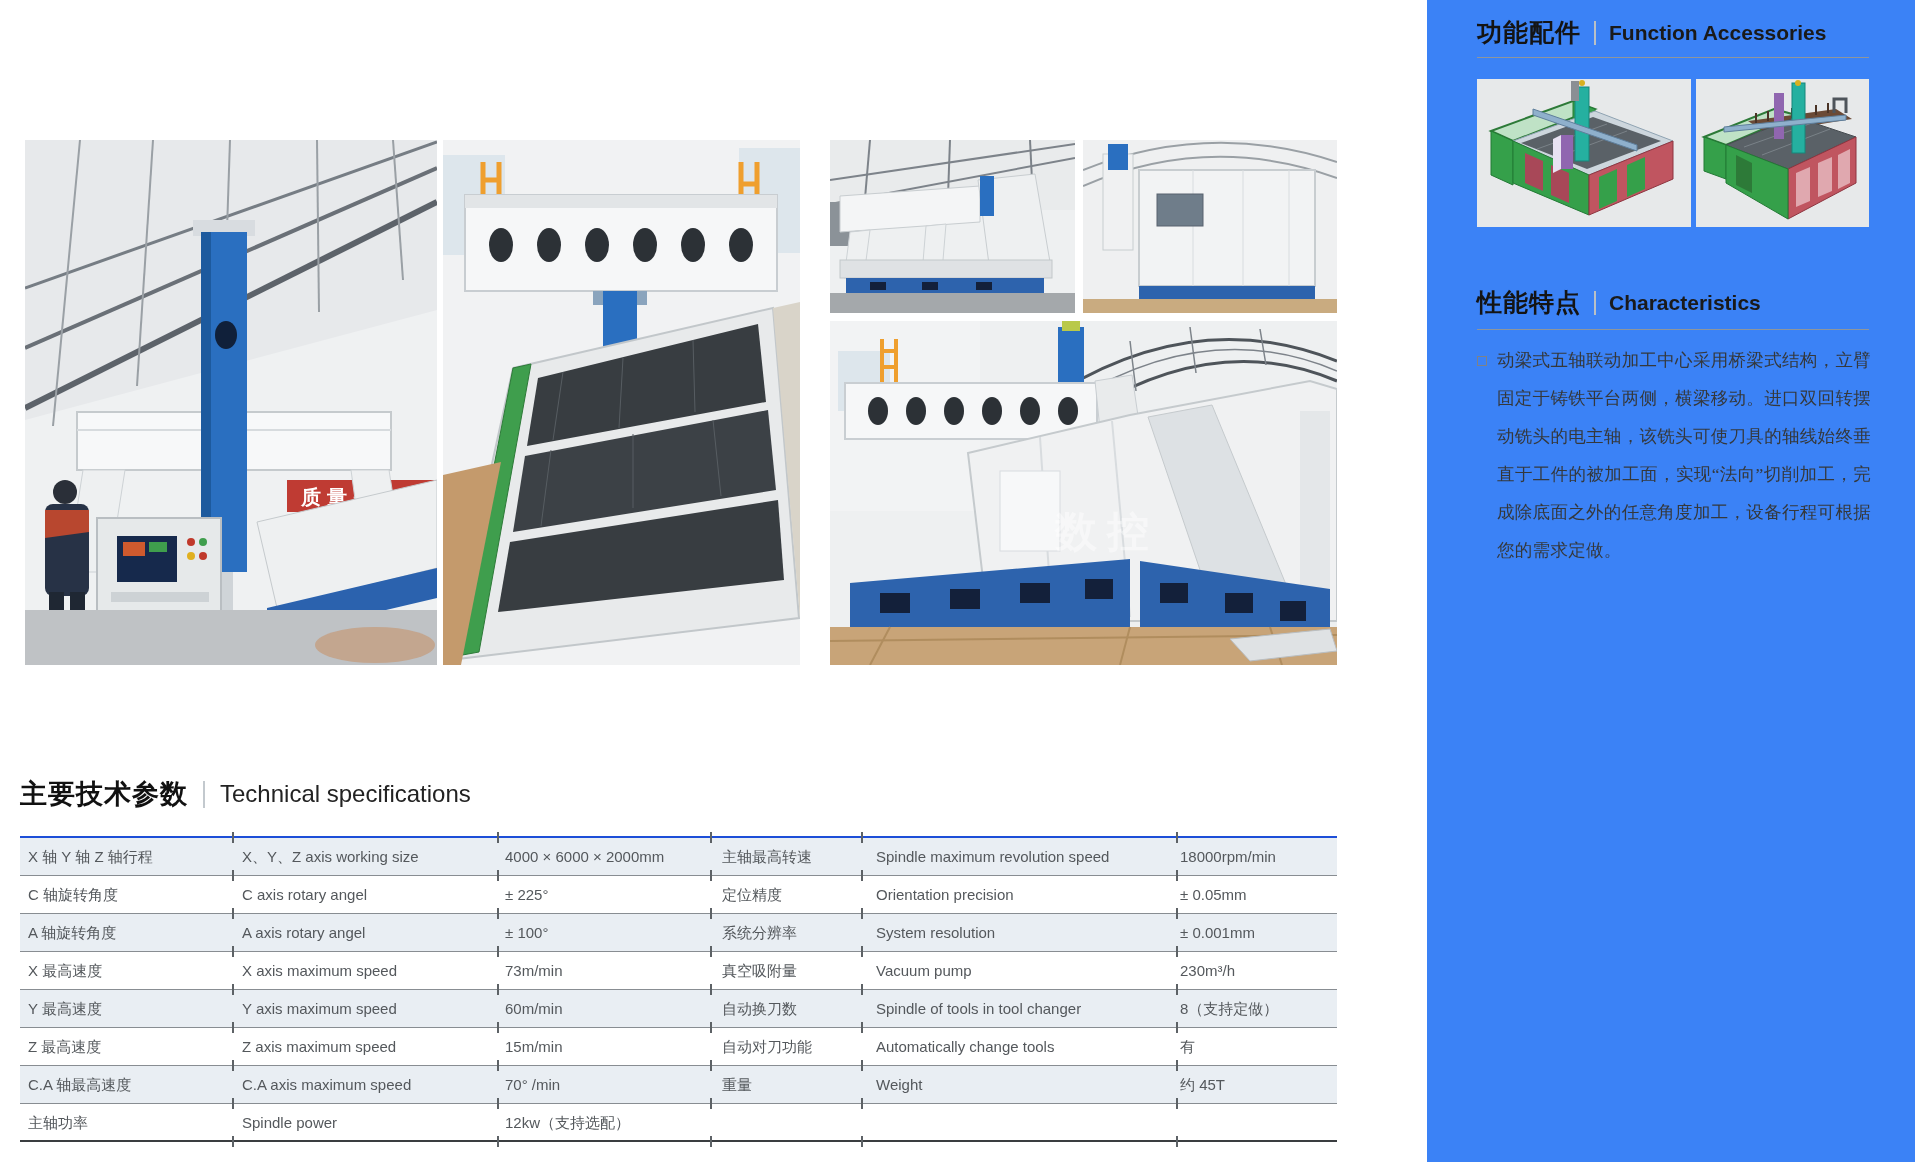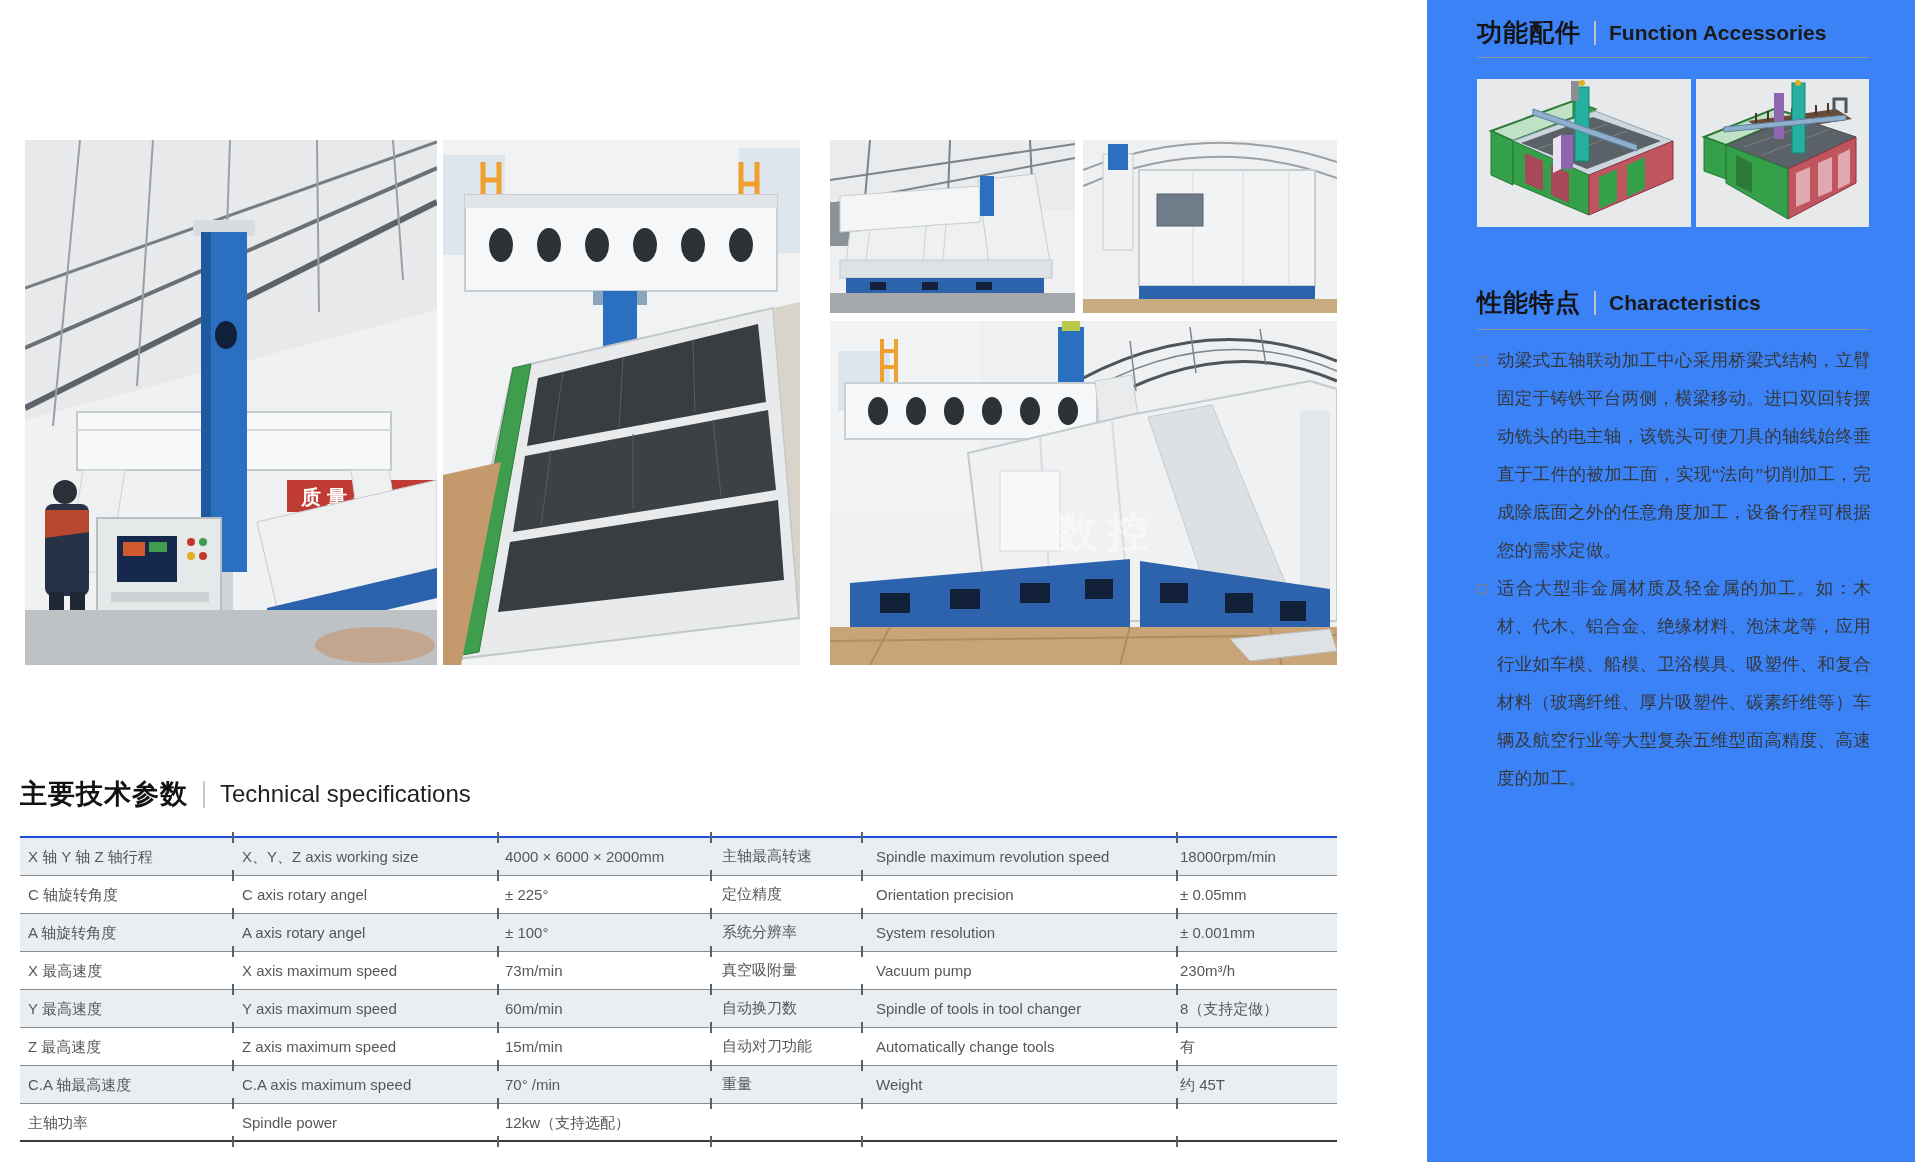--- a/index.html
+++ b/index.html
@@ -26,21 +26,21 @@
   .main-title .vbar{width:2px;height:27px;background:#c3c9ce;}
   .main-title .en{font-size:24px;color:#222;text-align:center;}
 
   
   #spec-table{position:absolute;left:20px;top:836px;width:1317px;border-top:2px solid #1d4ed8;}
   .trow{position:relative;height:38px;border-bottom:1px solid #888d92;}
   .trow.alt{background:#e9eef3;}
   .trow:last-child{border-bottom:2px solid #3a3d40;}
   .trow span{position:absolute;top:0;line-height:37px;font-size:15px;color:#54585c;white-space:nowrap;}
   .c1{left:8px;}  .c2{left:222px;} .c3{left:485px;}
-  .c4{left:702px;font-family:Liberation Serif, serif;}.c5{left:856px;} .c6{left:1160px;}
+  .c4{left:702px;}.c5{left:856px;} .c6{left:1160px;}
   .tick{position:absolute;top:-6px;width:2px;height:316px;z-index:5;
         background:repeating-linear-gradient(to bottom,#5d6266 0 11px,transparent 11px 38px);}
 
   
   #photos{position:absolute;left:25px;top:140px;width:1312px;height:525px;}
   .photo{position:absolute;overflow:hidden;background:#e8eaec;}
   .photo svg{display:block;}
   #photo1{left:0;top:0;width:412px;height:525px;}
   #photo2{left:418px;top:0;width:357px;height:525px;}
   #photo3{left:805px;top:0;width:245px;height:173px;}
@@ -442,17 +442,16 @@
 
     <div class="side-head" style="top:286px">
       <span class="cn">性能特点</span>
       <span class="vbar"></span>
       <span class="en">Characteristics</span>
     </div>
     <div class="side-rule" style="top:329px"></div>
 
     <ul id="charc-list">
       <li>动梁式五轴联动加工中心采用桥梁式结构，立臂固定于铸铁平台两侧，横梁移动。进口双回转摆动铣头的电主轴，该铣头可使刀具的轴线始终垂直于工件的被加工面，实现“法向”切削加工，完成除底面之外的任意角度加工，设备行程可根据您的需求定做。</li>
-      <li>适合大型非金属材质及轻金属的加工。如：木材、代木、铝合金、绝缘材料、泡沫龙等，应用行业如车模、船模、卫浴模具、吸塑件、和复合材料（玻璃纤维、厚片吸塑件、碳素纤维等）车辆及航空行业等大型复杂五维型面高精度、高速度的加工。</li>
     </ul>
   </div>
 
 </div>
 
 </body></html>

